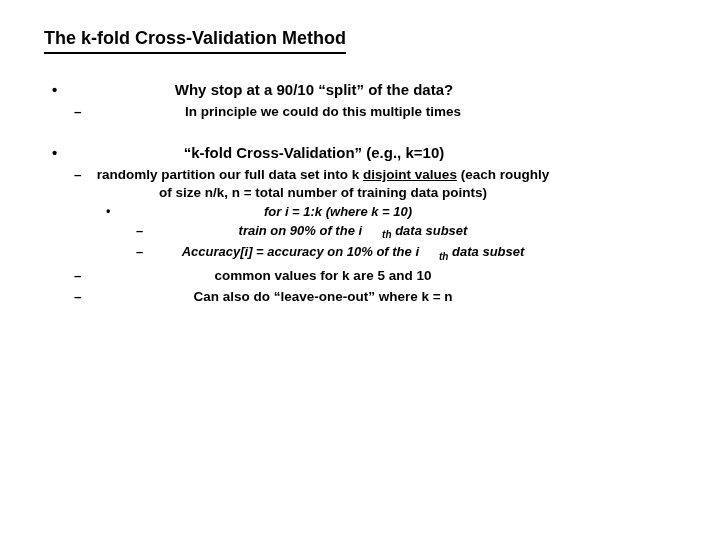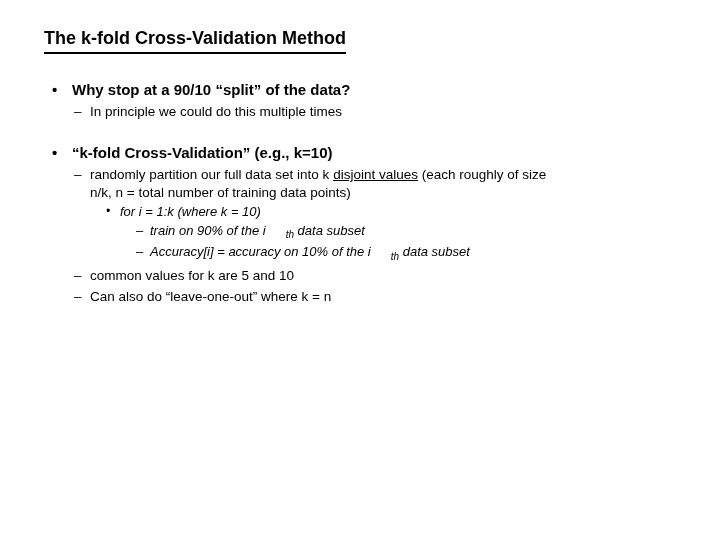--- a/index.html
+++ b/index.html
@@ -34,34 +34,35 @@
     padding: 0;
     margin: 0;
   }
   ul.top > li {
     position: relative;
     padding-left: 28px;
     margin-bottom: 22px;
     font-size: 15px;
     font-weight: bold;
     line-height: 1.35;
+    text-align: center;
   }
   ul.top > li::before {
     content: "•";
     position: absolute;
     left: 8px;
     top: 0;
     font-size: 15px;
   }
 
   ul.dash {
     list-style: none;
     padding: 0;
     margin: 3px 0 0 0;
-    font-weight: normal;
+    font-weight: bold;
     font-size: 13.5px;
   }
   ul.dash > li {
     position: relative;
     padding-left: 18px;
     margin-bottom: 4px;
     line-height: 1.3;
   }
   ul.dash > li::before {
     content: "–";

